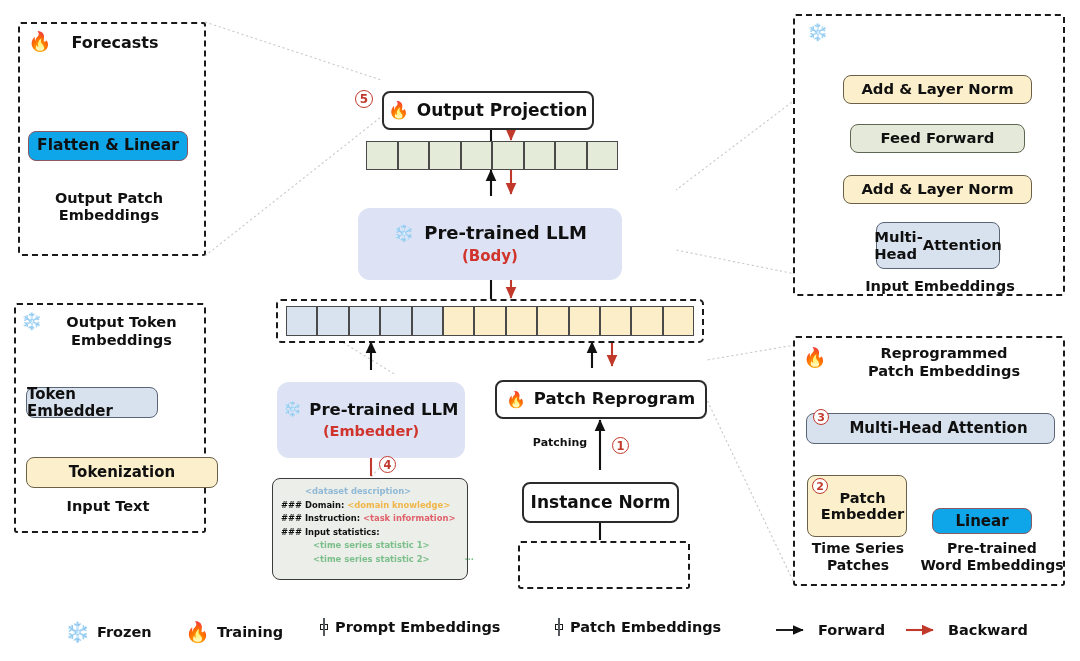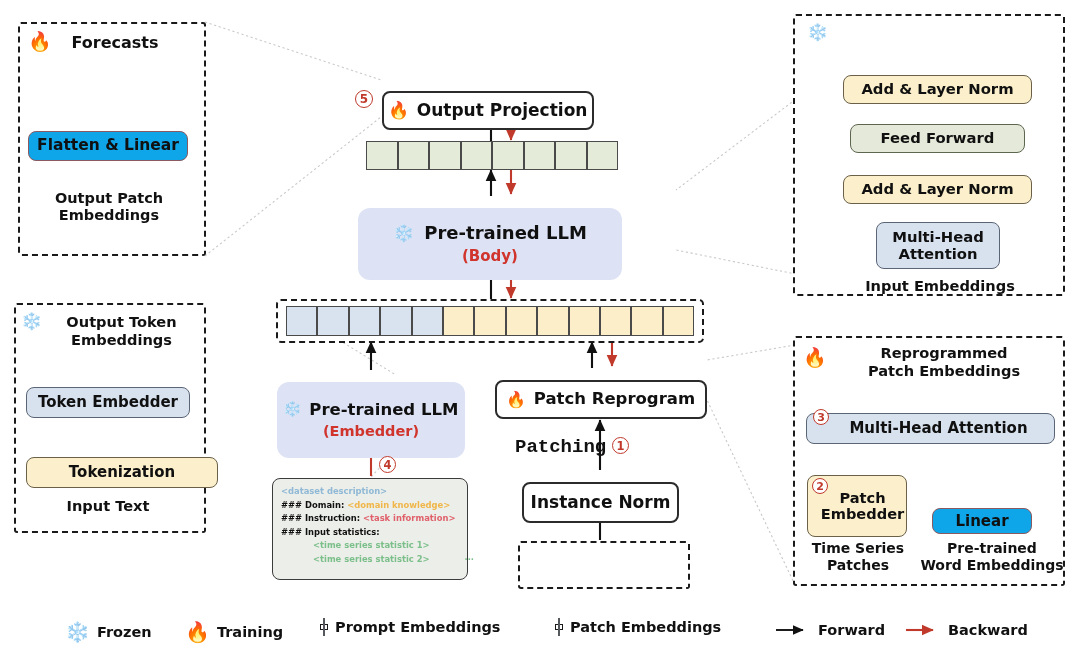--- a/index.html
+++ b/index.html
@@ -55,21 +55,21 @@
   
   .ico{position:absolute;line-height:1;}
 
   
   .promptbox{
     position:absolute;border:1.6px solid #3b3b3b;border-radius:8px;
     background:#eceee9;box-sizing:border-box;padding:6px 7px 4px 8px;
     font-family:"DejaVu Sans","Liberation Sans",sans-serif;
   }
   .pline{font-size:8.4px;line-height:1.62;white-space:nowrap;font-weight:700;}
-  .c-blue{color:#8fb9d6;font-weight:600;}
+  .c-blue{color:#8fb9d6;font-weight:600;margin-left:24px;}
   .c-dark{color:#111;}
   .c-orange{color:#f0b64a;font-weight:600;}
   .c-red{color:#e0616b;font-weight:600;}
   .c-green{color:#7bbf8a;font-weight:600;margin-left:32px;}
 
   
   .legend{position:absolute;left:0;top:608px;width:1080px;height:53px;}
   .lg-item{position:absolute;display:flex;align-items:center;gap:7px;
            font-size:14.5px;font-weight:700;color:#111;}
   .lg-swatch{width:19px;height:27px;border:1.3px solid #55585c;box-sizing:border-box;}
@@ -164,30 +164,30 @@
     <span>Output Patch</span><br>
     <span>Embeddings</span>
   </div>
 
   <div class="panel" style="left:14px;top:303px;width:192px;height:230px;"></div>
   <div class="ico" style="left:21px;top:313px;font-size:17px;">❄️</div>
   <div class="txtlabel" style="left:44px;top:313px;width:155px;font-size:14.6px;">
     <span>Output Token</span><br>
     <span>Embeddings</span>
   </div>
-  <div class="node blue" style="left:26px;top:375px;width:164px;height:31px;font-size:15px;">Token Embedder</div>
+  <div class="node blue" style="left:26px;top:375px;width:132px;height:31px;font-size:15px;">Token Embedder</div>
   <div class="node yellow" style="left:26px;top:445px;width:192px;height:31px;font-size:15px;">Tokenization</div>
   <div class="txtlabel" style="left:26px;top:497px;width:164px;font-size:14.6px;">Input Text</div>
 
   <div class="panel" style="left:793px;top:14px;width:272px;height:282px;"></div>
   <div class="ico" style="left:807px;top:24px;font-size:17px;">❄️</div>
   <div class="node yellow" style="left:843px;top:63px;width:189px;height:29px;font-size:14.8px;">Add &amp; Layer Norm</div>
   <div class="node green" style="left:850px;top:112px;width:175px;height:29px;font-size:14.8px;">Feed Forward</div>
   <div class="node yellow" style="left:843px;top:163px;width:189px;height:29px;font-size:14.8px;">Add &amp; Layer Norm</div>
-  <div class="node blue" style="left:876px;top:210px;width:124px;height:47px;font-size:14.8px;flex-direction:column;">
+  <div class="node blue" style="left:876px;top:210px;width:124px;height:47px;font-size:14.8px;">
     <span>Multi-Head</span>
     <span>Attention</span>
   </div>
   <div class="txtlabel" style="left:840px;top:277px;width:200px;font-size:14.6px;">Input Embeddings</div>
 
   <div class="panel" style="left:793px;top:336px;width:272px;height:250px;"></div>
   <div class="ico" style="left:803px;top:348px;font-size:19px;">🔥</div>
   <div class="txtlabel" style="left:830px;top:344px;width:228px;font-size:14.6px;">
     <span>Reprogrammed</span><br>
     <span>Patch Embeddings</span>
@@ -261,21 +261,21 @@
     </div>
     <div class="sub" style="font-size:14.5px;">(Embedder)</div>
   </div>
   <div class="badge" style="left:379px;top:456px;width:17px;height:17px;font-size:11.5px;">4</div>
 
   <div class="node plain" style="left:495px;top:368px;width:212px;height:39px;font-size:16.5px;">
     <span class="ico" style="position:relative;font-size:16px;margin-right:7px;">🔥</span>
     <span>Patch Reprogram</span>
   </div>
 
-  <div class="txtlabel" style="left:515px;top:436px;width:90px;font-size:19px;font-family:Liberation Mono, monospace;">Patching</div>
+  <div class="txtlabel" style="left:515px;top:436px;width:90px;font-size:11px;">Patching</div>
   <div class="badge" style="left:612px;top:437px;width:17px;height:17px;font-size:11.5px;">1</div>
 
   <div class="node plain" style="left:522px;top:470px;width:157px;height:41px;font-size:17px;">Instance Norm</div>
 
   <div class="panel" style="left:518px;top:541px;width:172px;height:48px;border-width:2px;"></div>
 
   <div class="promptbox" style="left:272px;top:478px;width:196px;height:102px;">
     <div class="pline">
       <span class="c-blue">&lt;dataset description&gt;</span>
     </div>

